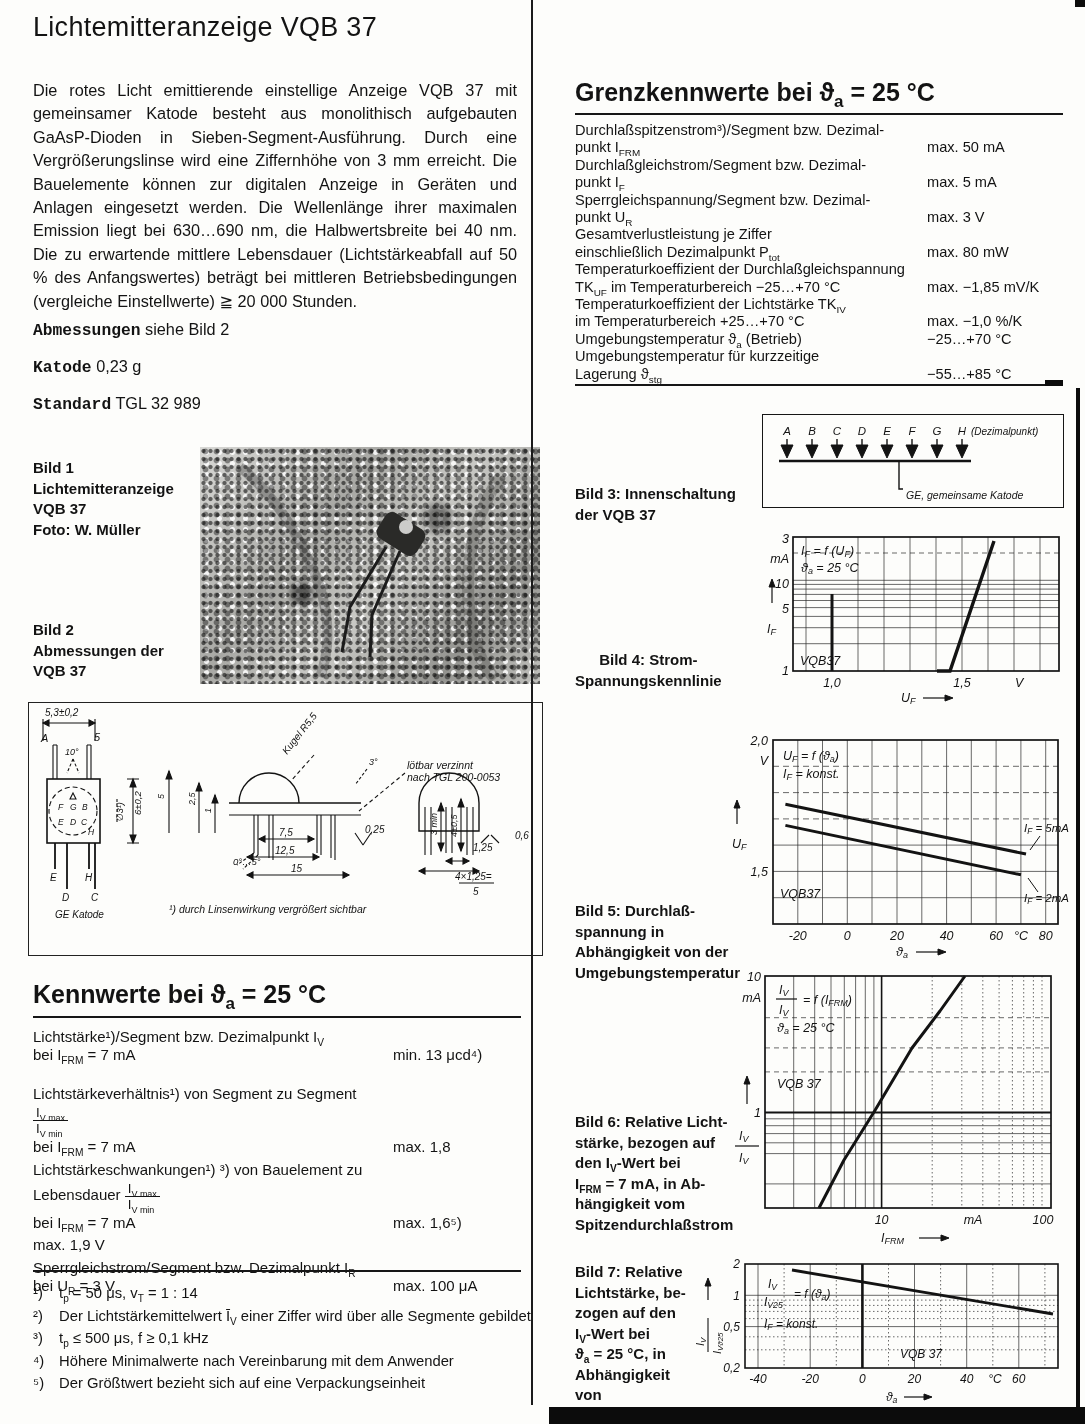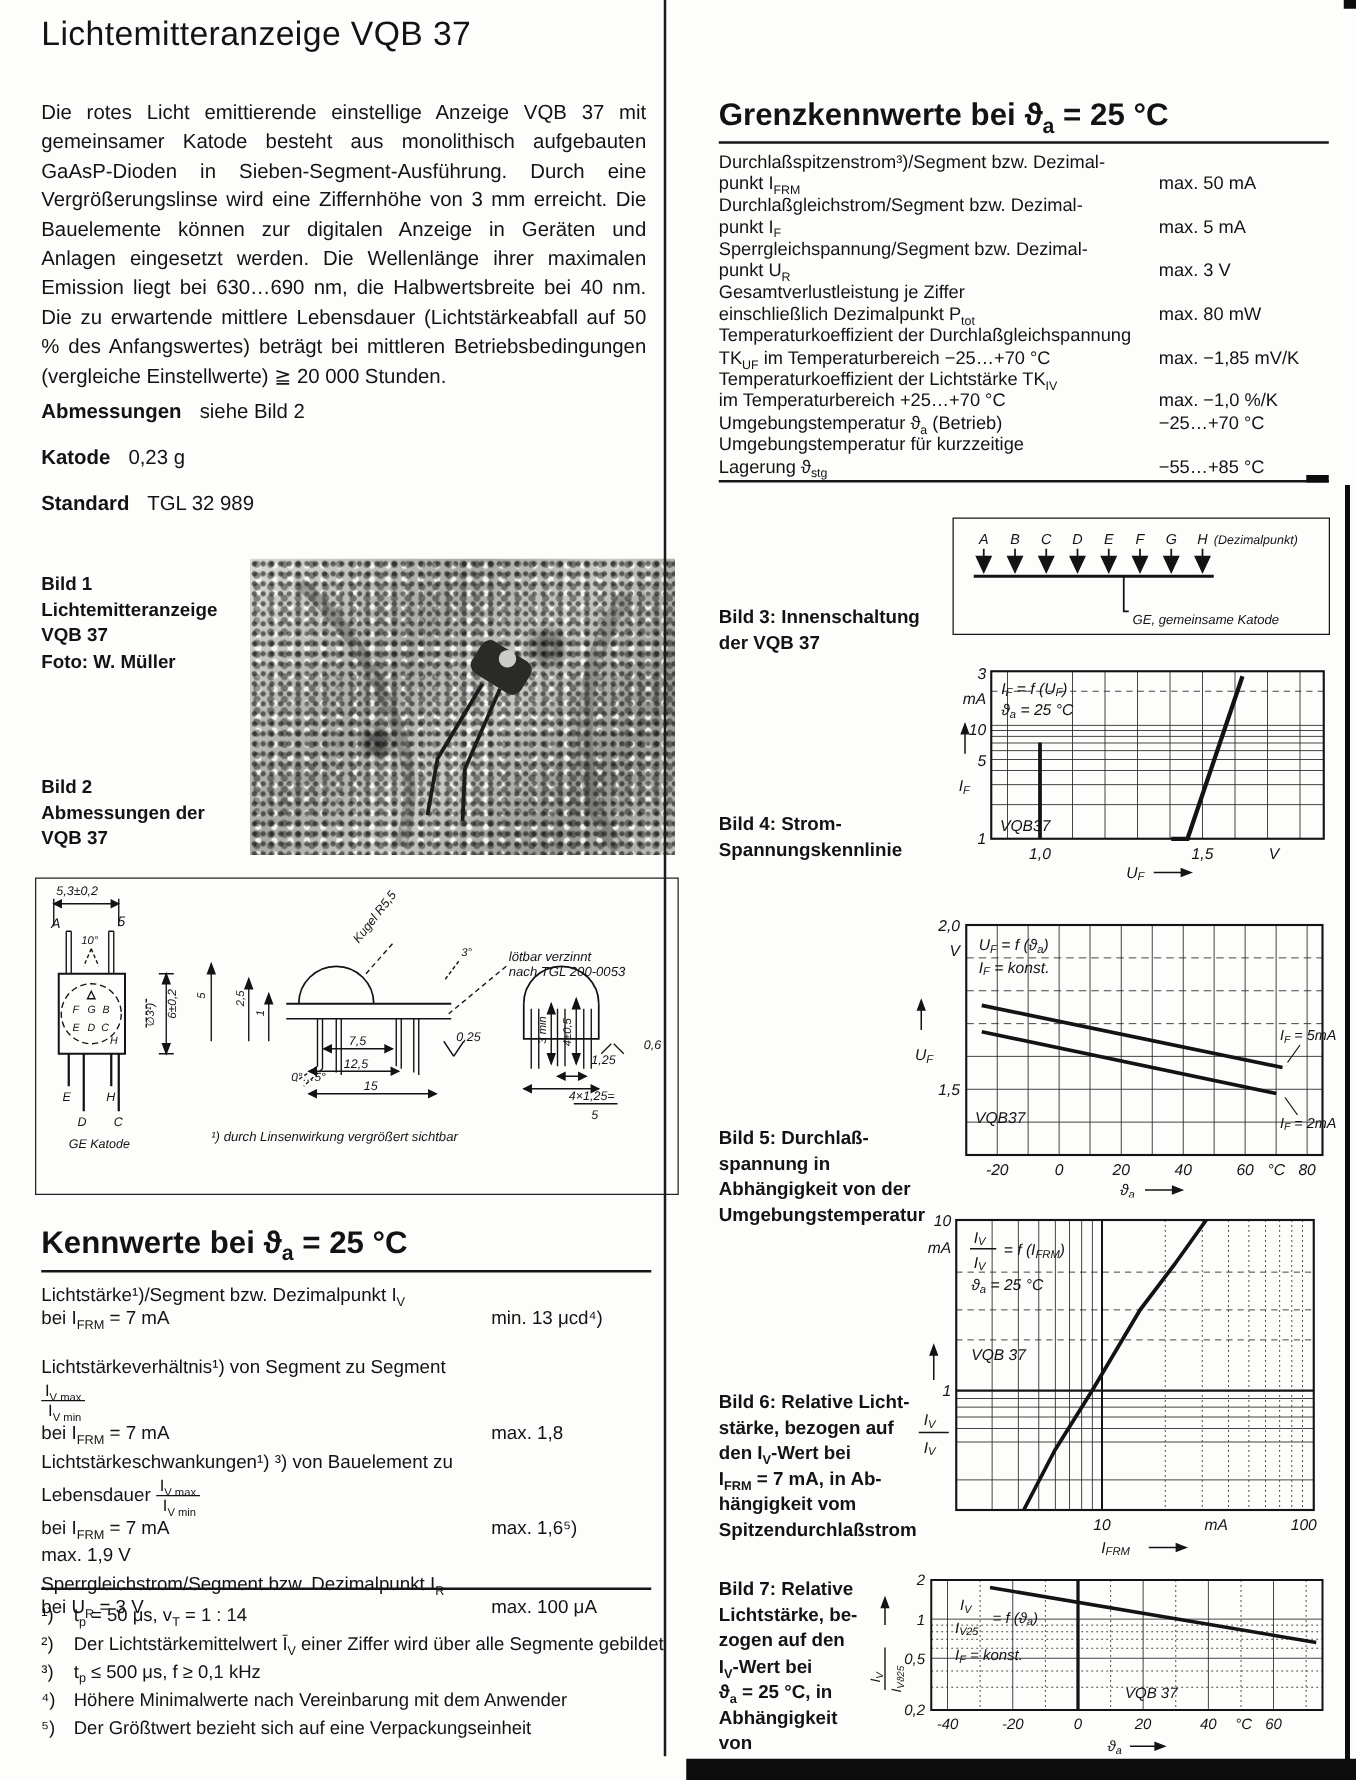--- a/index.html
+++ b/index.html
@@ -2,36 +2,36 @@
 <html><head>
 <meta charset="utf-8">
 <style>
   html,body{margin:0;padding:0;background:#888;}
   #page{position:relative;width:1085px;height:1424px;background:#fdfdfb;color:#131313;
         font-family:"Liberation Sans","DejaVu Sans",sans-serif;overflow:hidden;}
   .abs{position:absolute;}
   .title{font-size:27px;font-weight:normal;letter-spacing:.3px;}
   .intro{width:484px;font-size:16.3px;line-height:23.4px;text-align:justify;}
   .spec{font-size:16.3px;}
-  .spec b{margin-right:10px;}
+  .spec b{margin-right:0;font-family:Liberation Mono, monospace;}
   .cap{font-weight:bold;font-size:15px;line-height:20.5px;white-space:pre-line;}
   .h2{font-size:25px;font-weight:bold;}
   .rule{border:none;border-top:2px solid #161616;margin:0;}
   .wsp{white-space:pre-line;}
   
   .ltab{width:489px;font-size:14.6px;line-height:17.4px;}
   .lrow{display:flex;align-items:flex-end;}
   .lrow .lab{width:352px;}
   .lrow .val{width:137px;white-space:nowrap;}
   
   .ktab{width:500px;font-size:15px;line-height:18.4px;}
   .krow{display:flex;align-items:flex-end;}
   .krow .lab{width:360px;}
   .krow .val{width:140px;white-space:nowrap;}
-  .frac{display:inline-block;text-align:right;font-size:13.2px;line-height:15px;vertical-align:middle;margin:2px 0;}
+  .frac{display:inline-block;text-align:left;font-size:13.2px;line-height:15px;vertical-align:middle;margin:2px 0;}
   .frac .ft{display:block;border-bottom:1.4px solid #131313;padding:0 3px;}
   .frac .fb{display:block;padding:0 3px;}
   sub{font-size:68%;line-height:0;}
   
   .fns{width:505px;font-size:14.8px;line-height:19.5px;}
   .fn{display:flex;margin-bottom:3px;}
   .fn .mk{width:26px;flex:0 0 26px;}
   
   .photo{background:
       radial-gradient(circle at 30% 62%, rgba(0,0,0,.50) 0 6px, rgba(0,0,0,0) 16px),
@@ -316,21 +316,21 @@
             <path d="M143,30 L155,30 L149,43 Z"></path>
           <path d="M168,30 L180,30 L174,43 Z"></path>
             <path d="M193,30 L205,30 L199,43 Z"></path>
         </g>
         <path d="M16,46 L208,46" stroke-width="2.4"></path>
         <path d="M136,46 L136,74 L140,74" stroke-width="1.4" fill="none"></path>
       </g>
     </svg>
   </div>
 
-  <div class="abs cap" style="left:575px;top:650px;">Bild 4: Strom-
+  <div class="abs cap" style="left:575px;top:650px;text-align:center;">Bild 4: Strom-
 Spannungskennlinie</div>
   <div class="abs" style="left:763px;top:531px;">
     <svg width="307" height="174" viewBox="0 0 307 174">
       <g stroke="#2a2a2a" stroke-width=".7">
         <path d="M43,6V140 M95,6V140 M121,6V140 M147,6V140 M173,6V140 M199,6V140 M225,6V140 M251,6V140 M277,6V140"></path>
         <path d="M30,112.7H296 M30,96.7H296 M30,85.4H296 M30,76.6H296 M30,69.5H296 M30,63.4H296 M30,58.1H296 M30,53.4H296 M30,49.3H296"></path>
         <path d="M30,22H296" stroke-dasharray="5 4"></path>
       </g>
       <rect x="30" y="6" width="266" height="134" fill="none" stroke="#131313" stroke-width="1.7"></rect>
       <path d="M69,140 L69,63" stroke="#131313" stroke-width="3"></path>

